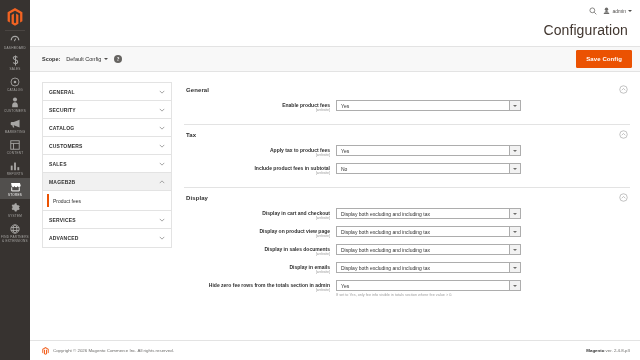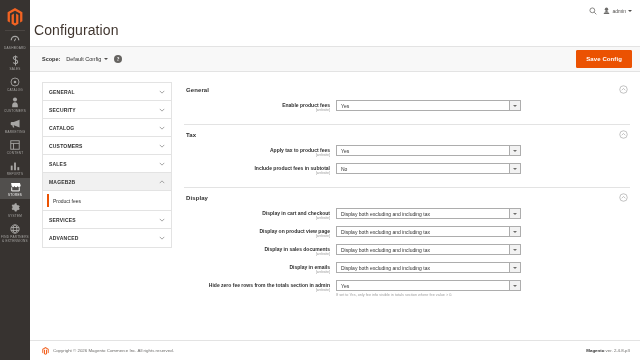--- a/index.html
+++ b/index.html
@@ -53,21 +53,21 @@
     padding: 0 8px; gap: 6px; background: #ffffff;
   }
   .top-ico { color: #6d6c6a; display: flex; align-items: center; cursor: pointer; }
   .admin-box { display: flex; align-items: center; gap: 2px; cursor: pointer; }
   .admin-name { font-size: 5px; color: #514f4d; }
   .caret-sm {
     width: 0; height: 0; border-left: 2px solid transparent; border-right: 2px solid transparent;
     border-top: 2.5px solid #514f4d;
   }
 
-  .page-title-row { padding: 0 12px 8px 4px; }
+  .page-title-row { padding: 0 12px 8px 4px; text-align: right; }
   .page-title { font-size: 14px; font-weight: 400; color: #41362f; letter-spacing: .1px; }
 
   
   .scopebar {
     background: #f8f8f8; border-top: 1px solid #e3e3e3; border-bottom: 1px solid #e3e3e3;
     height: 26px; display: flex; align-items: center; padding: 0 8px 0 12px; gap: 6px;
   }
   .scope-label { font-size: 5.5px; font-weight: bold; color: #303030; }
   .scope-select { display: flex; align-items: center; gap: 3px; cursor: pointer; }
   .scope-value { font-size: 5.5px; color: #303030; }

